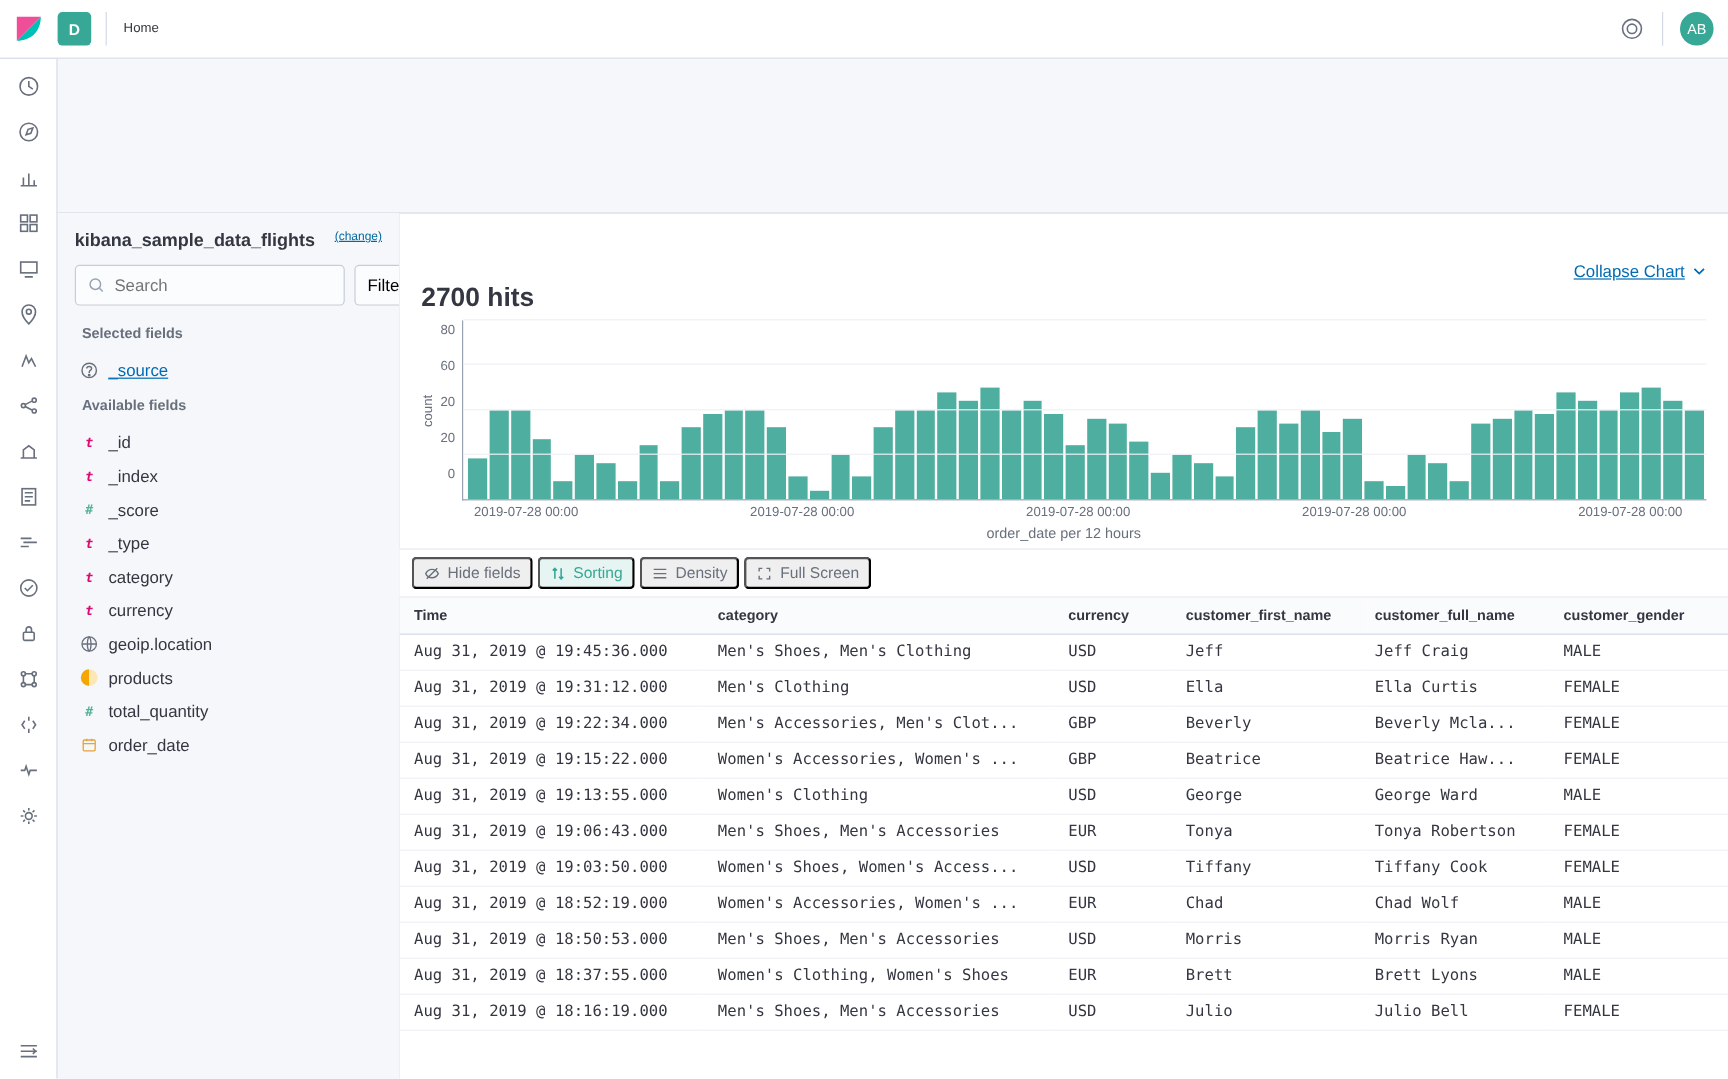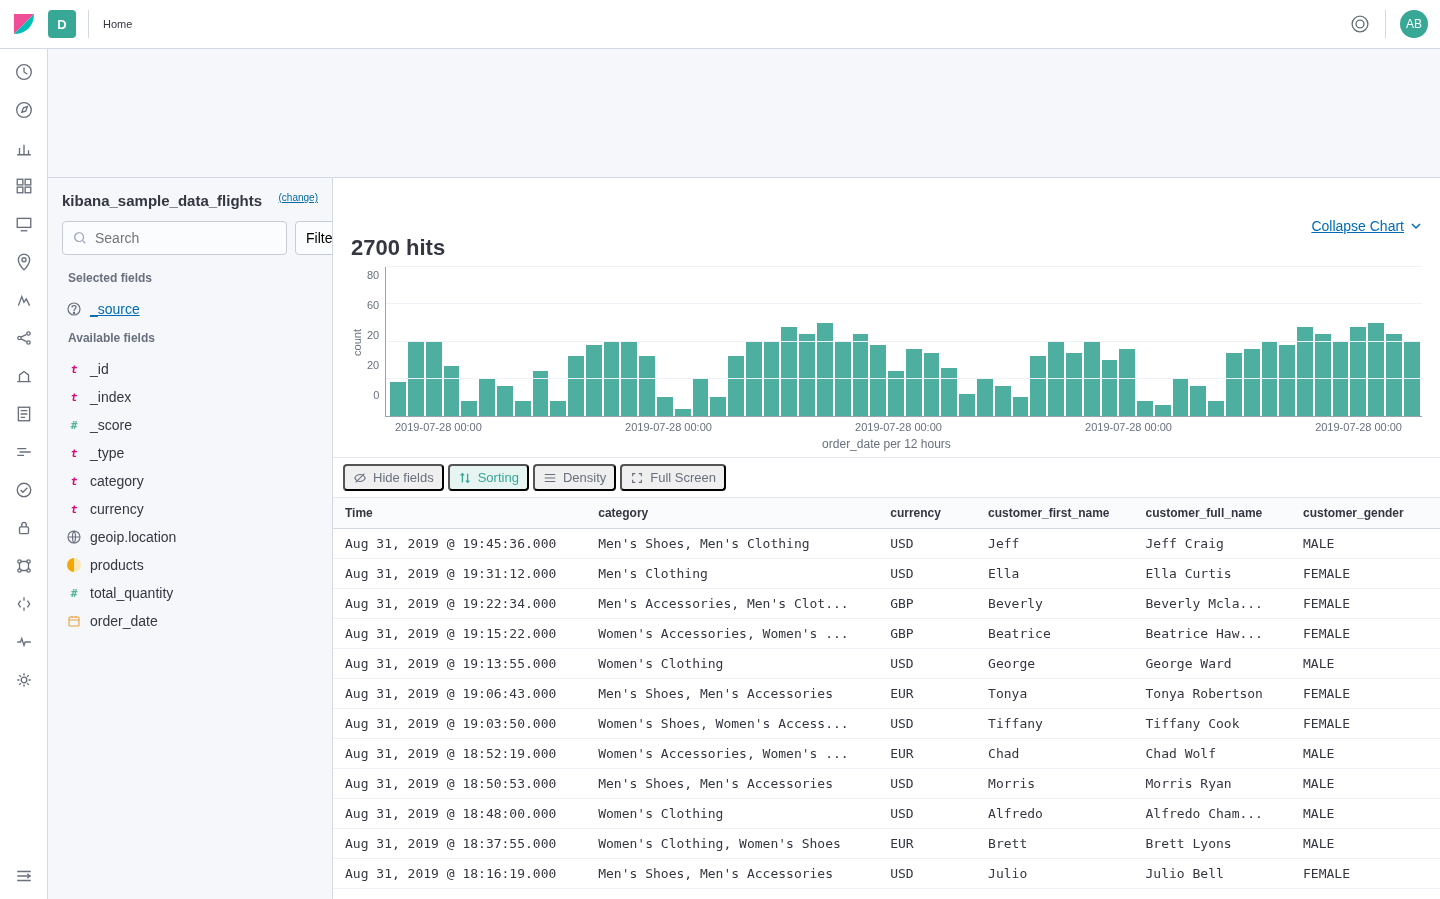--- a/index.html
+++ b/index.html
@@ -540,28 +540,20 @@
                 </tr>
                 <tr>
                   <td>Aug 31, 2019 @ 18:50:53.000</td>
                   <td>Men's Shoes, Men's Accessories</td>
                   <td>USD</td>
                   <td>Morris</td>
                   <td>Morris Ryan</td>
                   <td>MALE</td>
                 </tr>
                 <tr>
-                  <td>Aug 31, 2019 @ 18:48:00.000</td>
-                  <td>Women's Clothing</td>
-                  <td>USD</td>
-                  <td>Alfredo</td>
-                  <td>Alfredo Cham...</td>
-                  <td>MALE</td>
-                </tr>
-                <tr>
                   <td>Aug 31, 2019 @ 18:37:55.000</td>
                   <td>Women's Clothing, Women's Shoes</td>
                   <td>EUR</td>
                   <td>Brett</td>
                   <td>Brett Lyons</td>
                   <td>MALE</td>
                 </tr>
                 <tr>
                   <td>Aug 31, 2019 @ 18:16:19.000</td>
                   <td>Men's Shoes, Men's Accessories</td>

